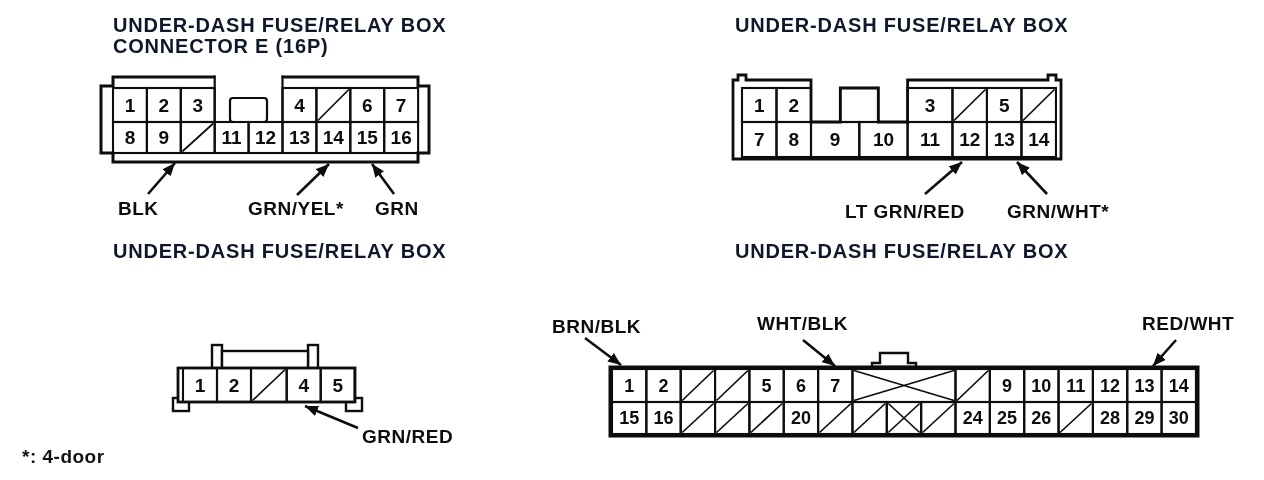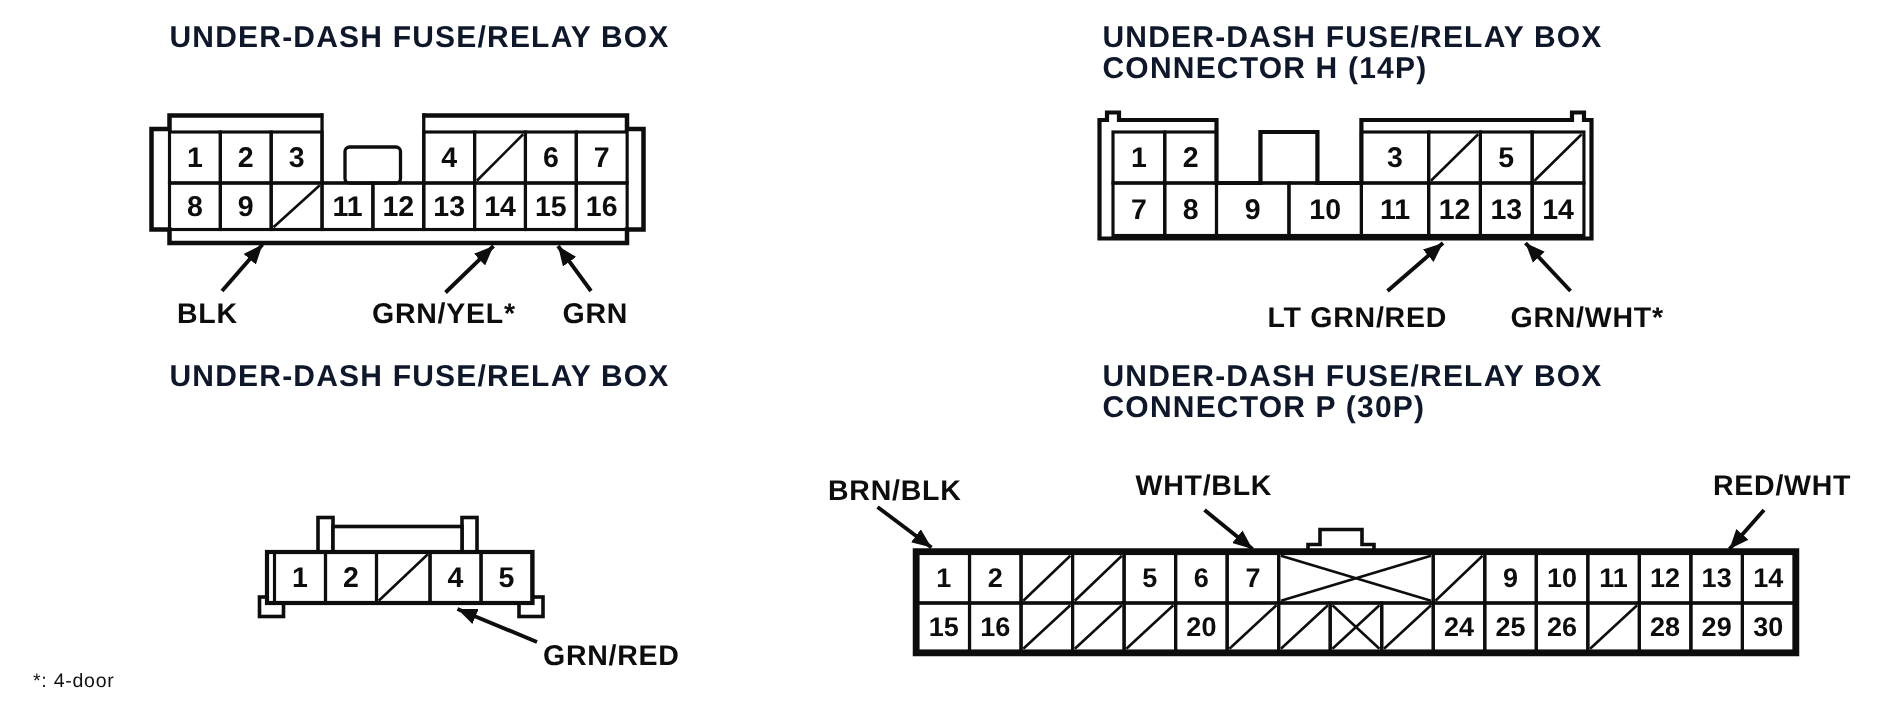--- a/index.html
+++ b/index.html
@@ -9,39 +9,40 @@
          letter-spacing:0.8px;white-space:nowrap;color:#0f172a;}
   .conn-svg{position:absolute;overflow:visible;}
   #svg-e{left:95px;top:70px;}
   #svg-h{left:730px;top:70px;}
   #svg-i{left:160px;top:340px;}
   #svg-p{left:540px;top:300px;}
   #title-e{left:113px;top:15px;}
   #title-h{left:735px;top:15px;}
   #title-i{left:113px;top:241px;}
   #title-p{left:735px;top:241px;}
-  #footnote{position:absolute;left:22px;top:446px;font-weight:normal;font-size:13px;
+  #footnote{position:absolute;left:22px;top:446px;font-weight:bold;font-size:19px;
             letter-spacing:0.5px;color:#111;}
   .cell{fill:none;stroke:#0d0d0d;stroke-width:2.1;}
   .num{font-family:"Liberation Sans",sans-serif;font-weight:bold;font-size:19px;
        fill:#0d0d0d;text-anchor:middle;}
   #svg-p .num{font-size:18px;}
   .ln{stroke:#0d0d0d;stroke-width:1.7;fill:none;}
   .lbl{font-family:"Liberation Sans",sans-serif;font-weight:bold;font-size:19px;
        fill:#0d0d0d;letter-spacing:0.5px;}
   .arrow{stroke:#0d0d0d;stroke-width:2.6;fill:none;}
   .shape{stroke:#0d0d0d;}
 </style>
 </head>
 <body>
 
 <div class="page">
 
   <div class="title" id="title-e">
     <div>UNDER-DASH FUSE/RELAY BOX</div>
+    <div>CONNECTOR E (16P)</div>
   </div>
   <svg class="conn-svg" id="svg-e" width="370" height="165" viewBox="0 0 370 165">
       <defs>
         <marker id="ah-e" markerUnits="userSpaceOnUse" markerWidth="13" markerHeight="11" refX="12" refY="5" orient="auto" viewBox="0 0 12 10">
           <path d="M0,0 L12,5 L0,10 Z" fill="#0d0d0d"></path>
         </marker>
       </defs>
       <path d="M18 7 H323 V16 H334 V83 H323 V92 H18 V83 H6 V16 H18 Z" fill="#fff" stroke="#0d0d0d" stroke-width="3" class="shape"></path>
       <rect x="120.5" y="3.5" width="66" height="45" rx="0" fill="#fff" stroke="none" stroke-width="0" class="shape"></rect>
       <line x1="119.7" y1="5.5" x2="119.7" y2="52" stroke="#0d0d0d" stroke-width="2.2"></line>
@@ -83,21 +84,20 @@
       <text x="23" y="145" class="lbl">BLK</text>
       <line x1="53" y1="124" x2="80" y2="93" class="arrow" marker-end="url(#ah-e)"></line>
       <text x="153" y="145" class="lbl">GRN/YEL*</text>
       <line x1="202" y1="125" x2="234" y2="94" class="arrow" marker-end="url(#ah-e)"></line>
       <text x="280" y="145" class="lbl">GRN</text>
       <line x1="299" y1="124" x2="277" y2="94" class="arrow" marker-end="url(#ah-e)"></line>
     </svg>
 
   <div class="title" id="title-h">
     <div>UNDER-DASH FUSE/RELAY BOX</div>
-    <div>CONNECTOR H (14P)</div>
   </div>
   <svg class="conn-svg" id="svg-h" width="420" height="165" viewBox="0 0 420 165">
       <defs>
         <marker id="ah-h" markerUnits="userSpaceOnUse" markerWidth="13" markerHeight="11" refX="12" refY="5" orient="auto" viewBox="0 0 12 10">
           <path d="M0,0 L12,5 L0,10 Z" fill="#0d0d0d"></path>
         </marker>
       </defs>
       <path d="M3 89 V10 H8 V5 H16 V10 H81 V52 H110.3 V18 H148.3 V52 H177.6 V10 H318 V5 H326 V10 H331 V89 Z" fill="#fff" stroke="#0d0d0d" stroke-width="2.8" class="shape"></path>
       <rect x="12" y="18" width="34.5" height="34" class="cell"></rect>
       <text x="29.25" y="41.5" class="num">1</text>
@@ -158,21 +158,20 @@
       <rect x="126.7" y="28" width="34" height="34" class="cell"></rect>
       <text x="143.7" y="51.5" class="num">4</text>
       <rect x="160.7" y="28" width="34" height="34" class="cell"></rect>
       <text x="177.7" y="51.5" class="num">5</text>
       <text x="202" y="103" class="lbl">GRN/RED</text>
       <line x1="198" y1="88" x2="145" y2="66" class="arrow" marker-end="url(#ah-i)"></line>
     </svg>
 
   <div class="title" id="title-p">
     <div>UNDER-DASH FUSE/RELAY BOX</div>
-    <div>CONNECTOR P (30P)</div>
   </div>
   <svg class="conn-svg" id="svg-p" width="724" height="150" viewBox="0 0 724 150">
       <defs>
         <marker id="ah-p" markerUnits="userSpaceOnUse" markerWidth="13" markerHeight="11" refX="12" refY="5" orient="auto" viewBox="0 0 12 10">
           <path d="M0,0 L12,5 L0,10 Z" fill="#0d0d0d"></path>
         </marker>
       </defs>
       <path d="M332 67 V63 H340 V53 H368 V63 H376 V67 Z" fill="#fff" stroke="#0d0d0d" stroke-width="2.4" class="shape"></path>
       <rect x="70" y="67" width="588" height="69" rx="0" fill="#fff" stroke="#0d0d0d" stroke-width="3" class="shape"></rect>
       <rect x="72" y="69" width="34.35" height="33" class="cell"></rect>

